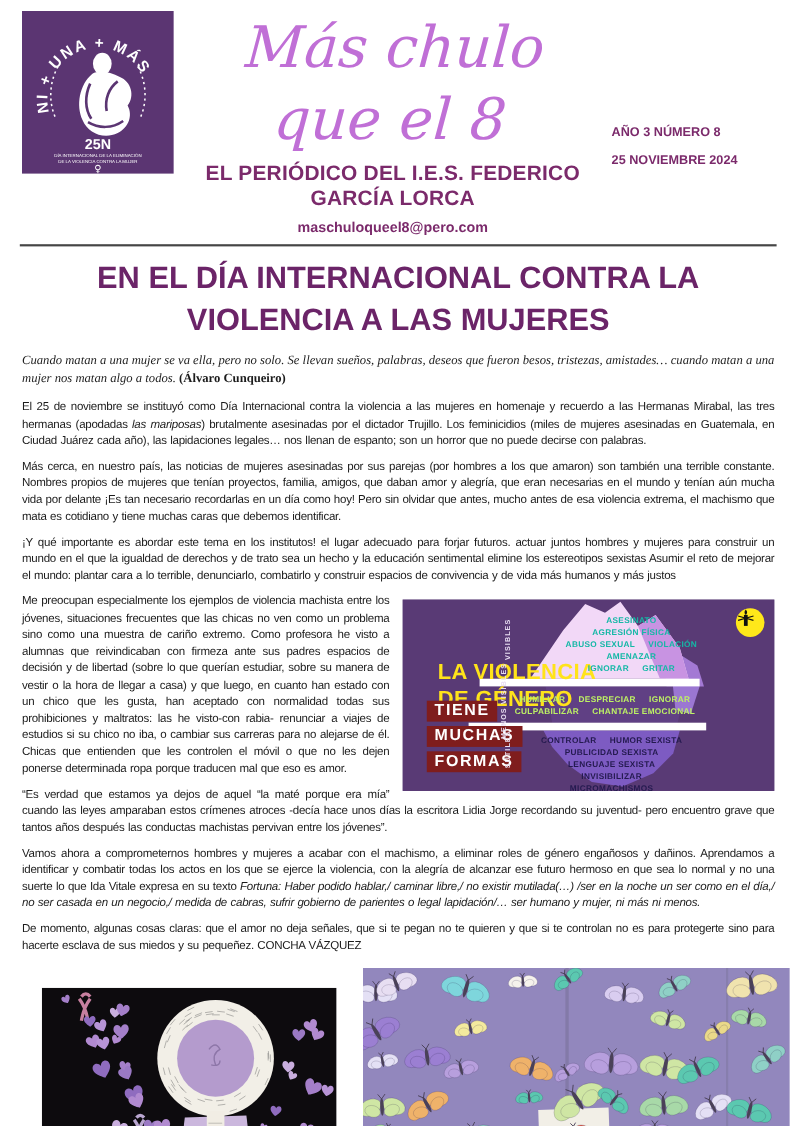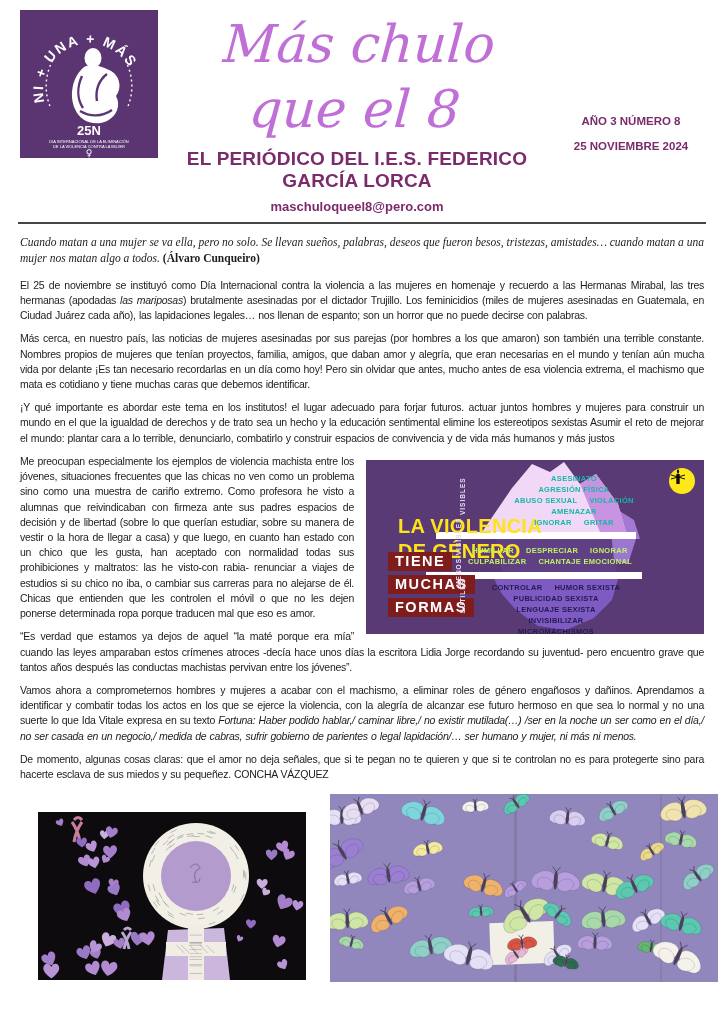--- a/index.html
+++ b/index.html
@@ -6,21 +6,21 @@
   .page{position:relative;width:724px;height:1024px;background:#fff;overflow:hidden;
         font-family:"Liberation Sans",sans-serif;color:#1c1c1c;}
   
   .header{display:flex;gap:12px;padding:10px 18px 0 20px;}
   .logo-box{width:138px;height:148px;flex:none;}
   .head-center{flex:1;text-align:center;min-width:0;}
   .script-title{font-family:"DejaVu Serif",serif;font-style:italic;font-size:52px;
                 color:#c06fd6;line-height:1.25;margin-top:2px;transform:skewX(-4deg);}
   .head-sub{font-weight:bold;color:#7b2a6b;font-size:19px;letter-spacing:.2px;margin-top:6px;}
   .head-mail{font-weight:bold;color:#7b2a6b;font-size:13px;margin-top:7px;}
-  .head-right{width:150px;flex:none;text-align:center;color:#7b2a6b;font-weight:bold;
+  .head-right{width:150px;flex:none;text-align:left;color:#7b2a6b;font-weight:bold;
               font-size:11.5px;padding-top:92px;}
   .head-right div{margin-top:13px;}
   .rule{border:none;border-top:2px solid #464646;margin:8px 18px 0 18px;}
   
   .headline{text-align:center;color:#6b2468;font-weight:bold;font-size:28px;
             line-height:1.35;margin:10px 28px 4px;}
   .article{margin:0 20px;}
   .quote{font-family:"Liberation Serif",serif;font-size:11.5px;line-height:1.4;
          margin-top:10px;text-align:justify;}
   .it{font-style:italic;} .bd{font-weight:bold;}
@@ -92,20 +92,21 @@
     </div>
 
     <div class="head-right">
       <div>AÑO 3 NÚMERO 8</div>
       <div>25 NOVIEMBRE 2024</div>
     </div>
   </div>
 
   <hr class="rule">
 
+  <div class="headline">EN EL DÍA INTERNACIONAL CONTRA LA VIOLENCIA A LAS MUJERES</div>
 
   <div class="article">
     <p class="quote"><span class="it">Cuando matan a una mujer se va ella, pero no solo. Se llevan sueños, palabras, deseos que fueron besos, tristezas, amistades… cuando matan a una mujer nos matan algo a todos. </span><span class="bd">(Álvaro Cunqueiro)</span></p>
 
     <div>
         <p class="body-par"><span>El 25 de noviembre se instituyó como Día Internacional contra la violencia a las mujeres en homenaje y recuerdo a las Hermanas Mirabal, las tres hermanas (apodadas </span><span class="it">las mariposas</span><span>) brutalmente asesinadas por el dictador Trujillo. Los feminicidios (miles de mujeres asesinadas en Guatemala, en Ciudad Juárez cada año), las lapidaciones legales… nos llenan de espanto; son un horror que no puede decirse con palabras.</span></p>
         <p class="body-par"><span>Más cerca, en nuestro país, las noticias de mujeres asesinadas por sus parejas (por hombres a los que amaron) son también una terrible constante. Nombres propios de mujeres que tenían proyectos, familia, amigos, que daban amor y alegría, que eran necesarias en el mundo y tenían aún mucha vida por delante ¡Es tan necesario recordarlas en un día como hoy! Pero sin olvidar que antes, mucho antes de esa violencia extrema, el machismo que mata es cotidiano y tiene muchas caras que debemos identificar.</span></p>
         <p class="body-par"><span>¡Y qué importante es abordar este tema en los institutos! el lugar adecuado para forjar futuros. actuar juntos hombres y mujeres para construir un mundo en el que la igualdad de derechos y de trato sea un hecho y la educación sentimental elimine los estereotipos sexistas   Asumir el reto de mejorar el mundo: plantar cara a lo terrible, denunciarlo, combatirlo y construir espacios de convivencia y de vida más humanos y más justos</span></p>
       </div>
 

